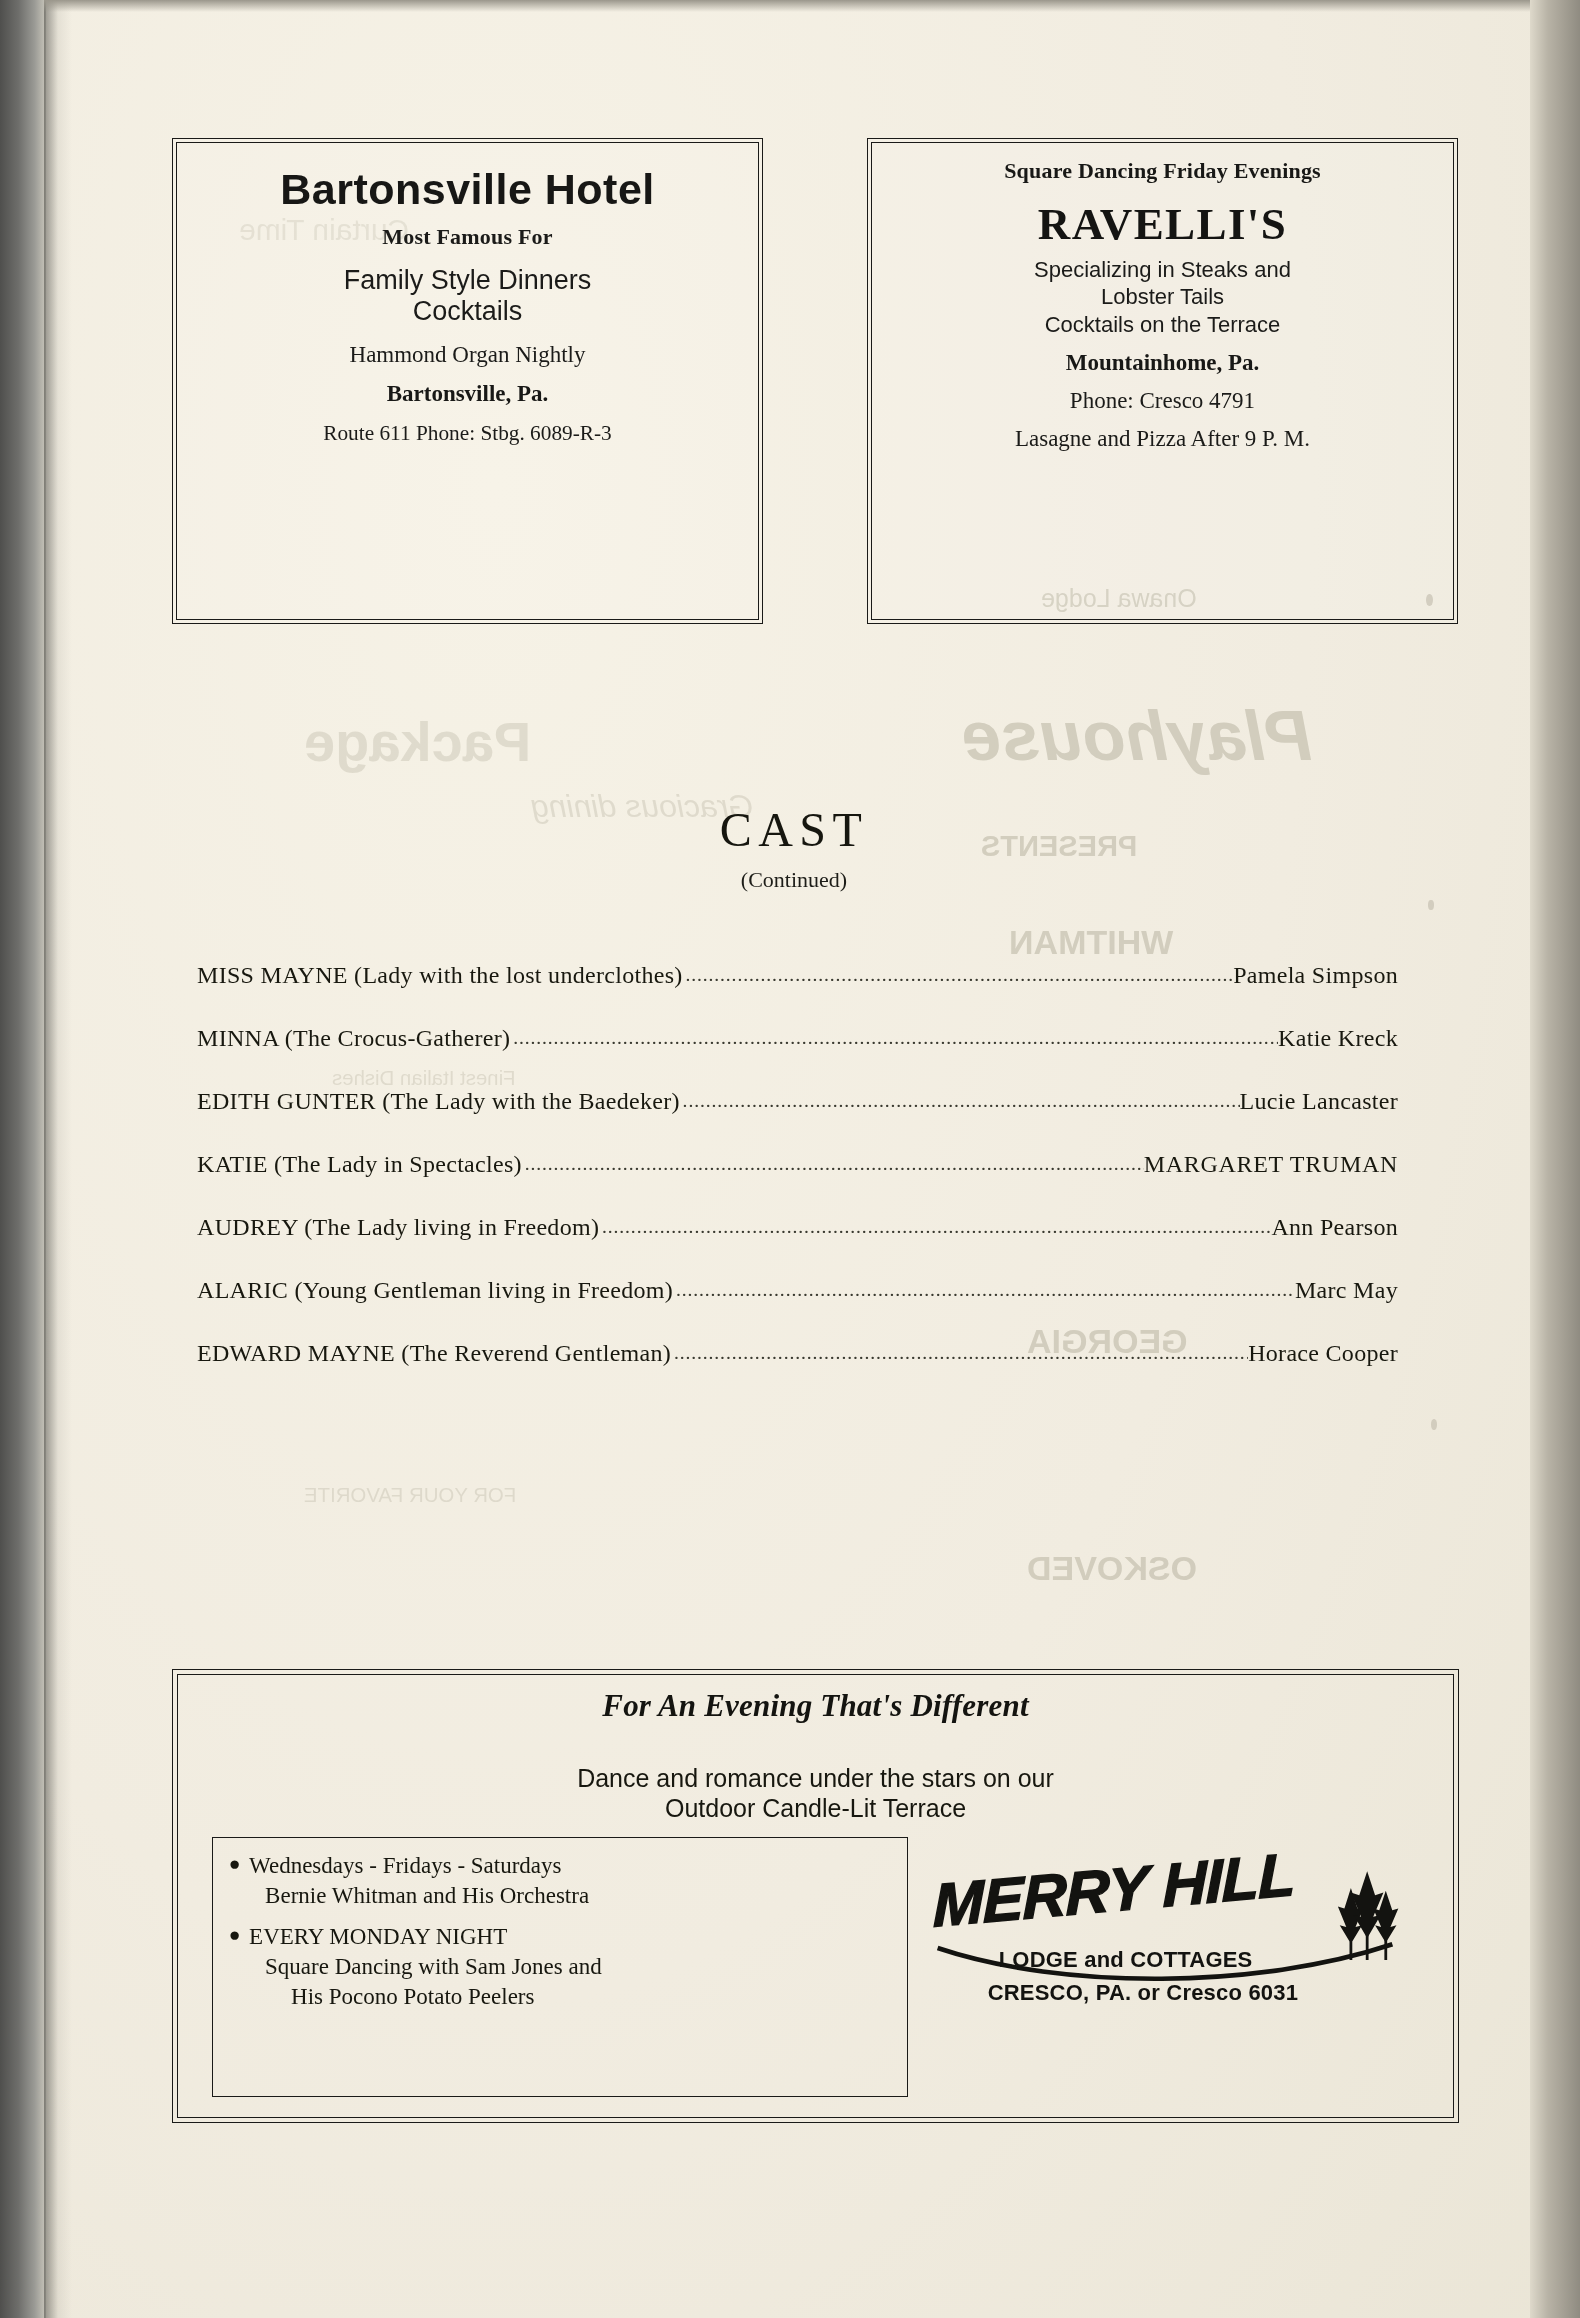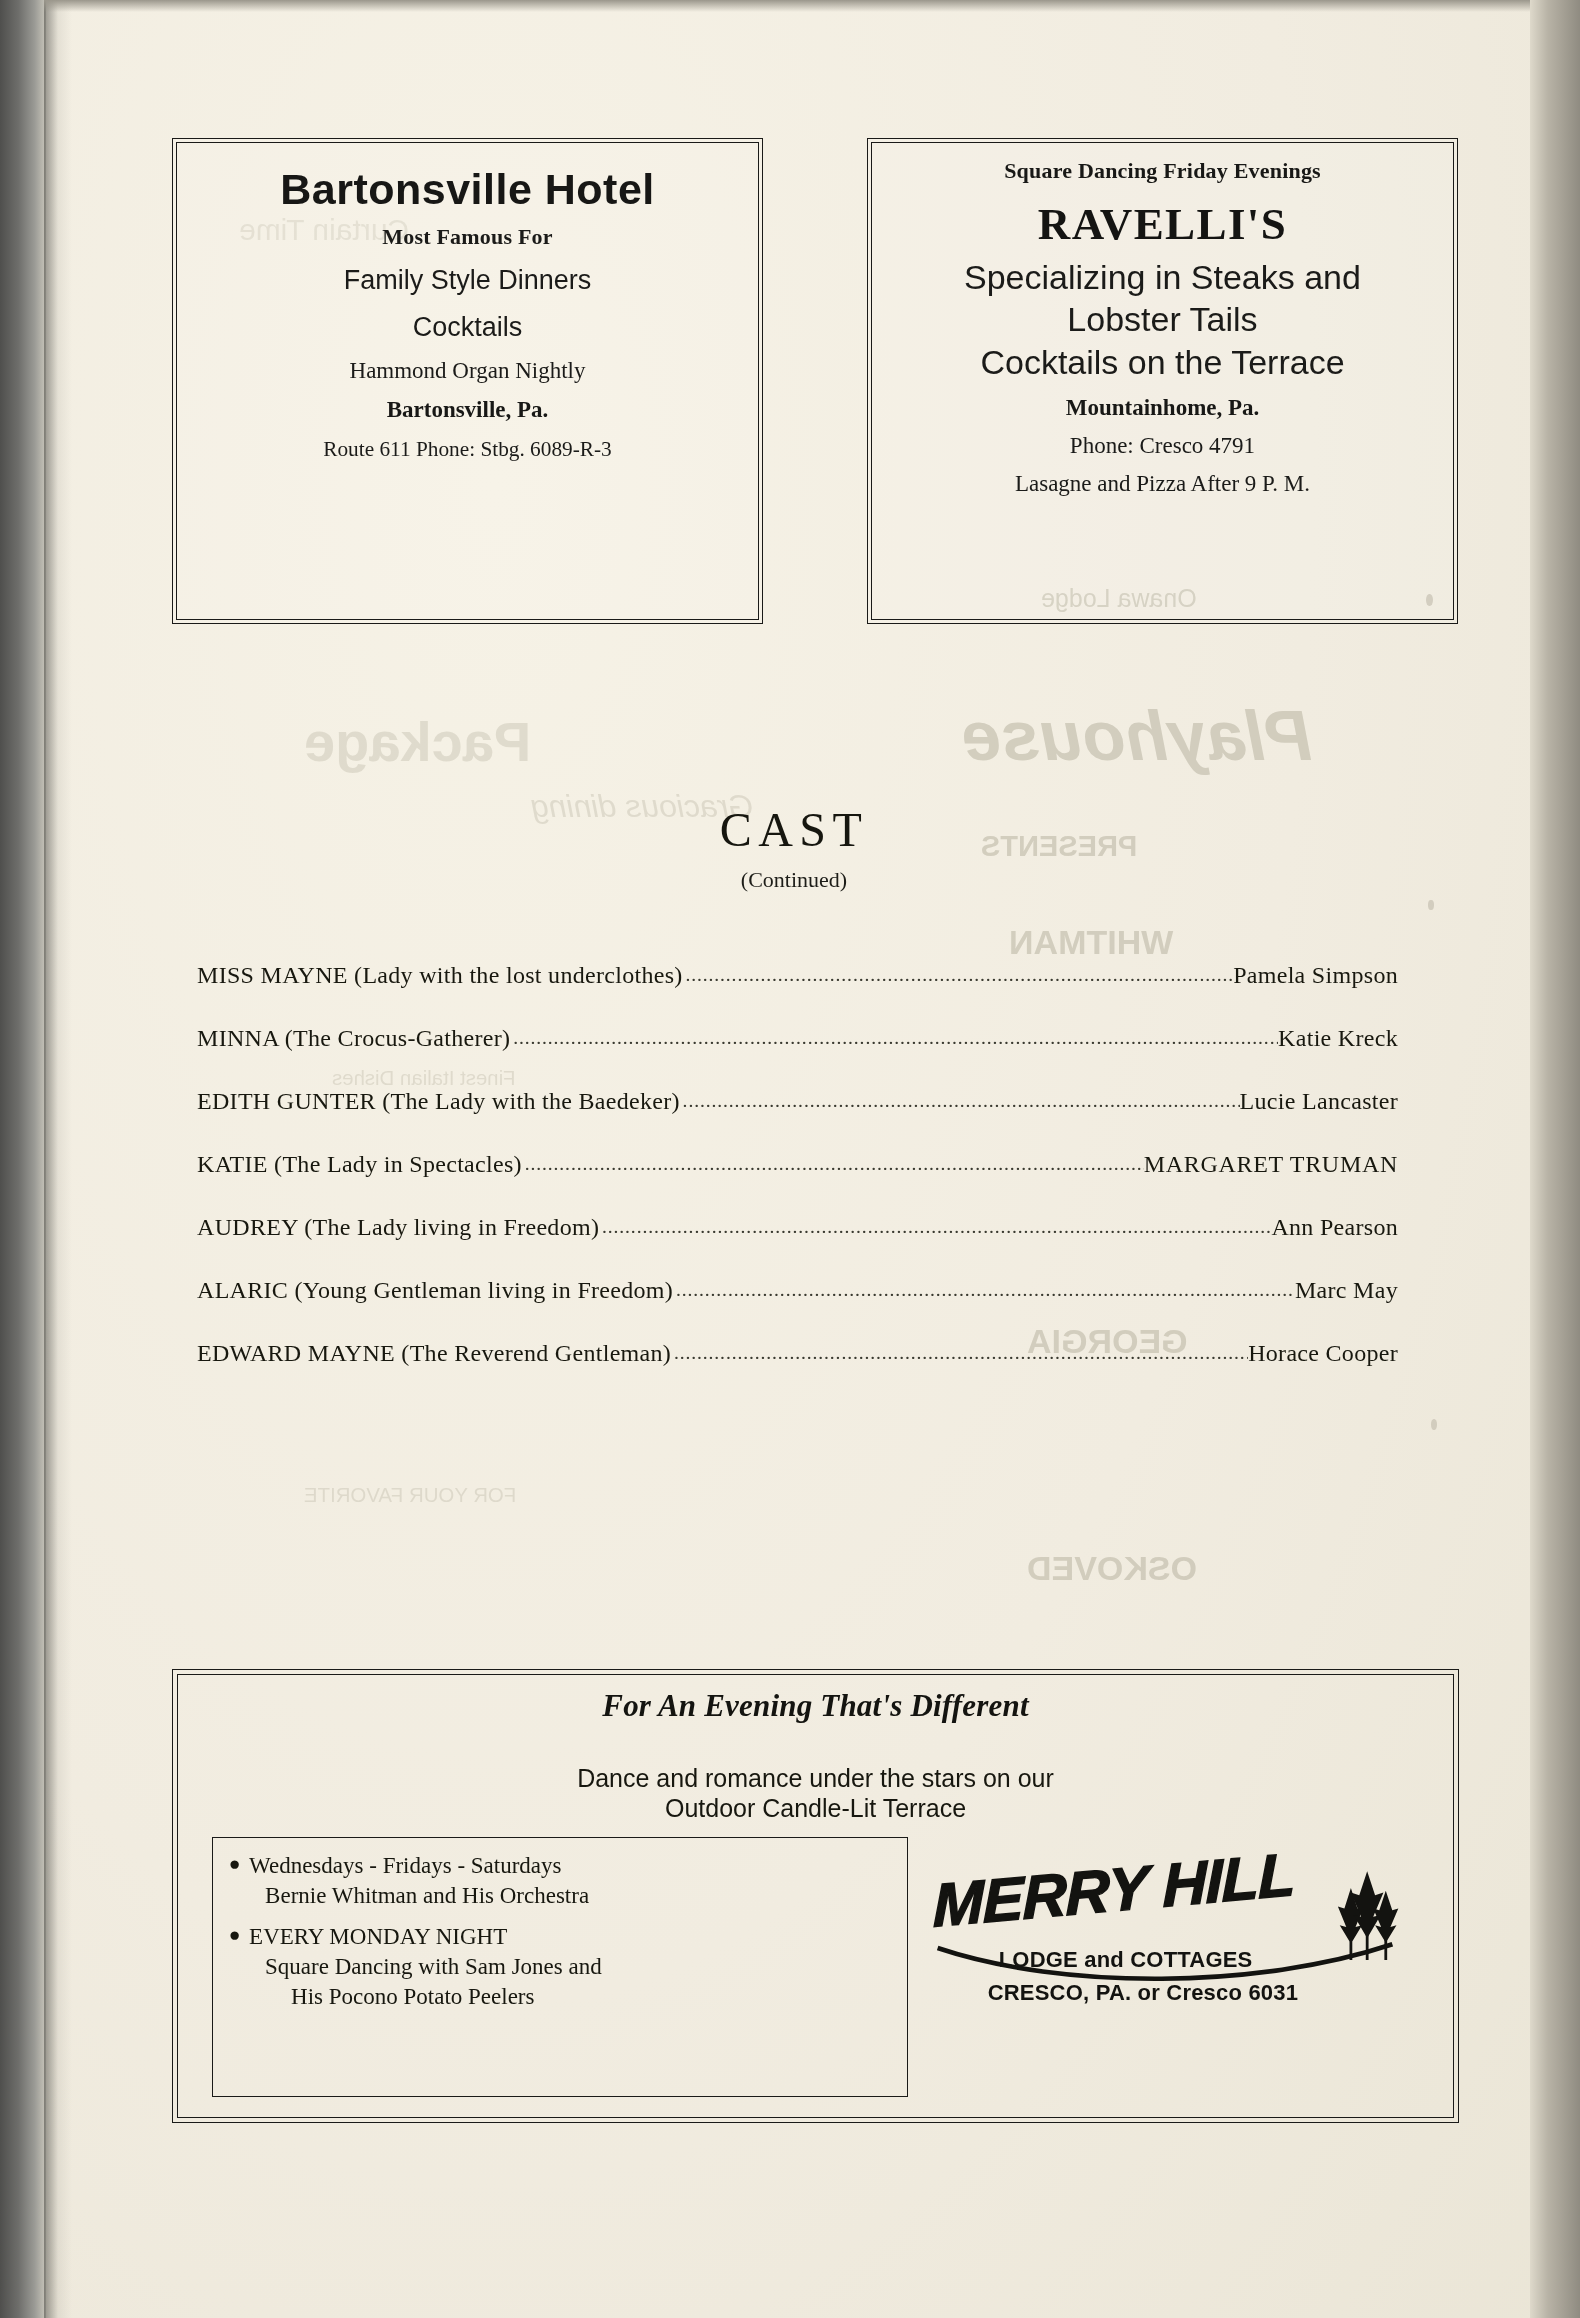--- a/index.html
+++ b/index.html
@@ -169,21 +169,21 @@
     font-family: "Liberation Serif", serif;
     font-weight: bold;
     font-size: 45px;
     letter-spacing: 1.4px;
     color: #141412;
     margin-top: 17px;
     line-height: 1.05;
   }
   .r-line-big {
     font-family: "Liberation Sans", sans-serif;
-    font-size: 34px;
+    font-size: 22px;
     color: #1b1b19;
     line-height: 1.25;
     margin-top: 7.4px;
   }
   .r-bold {
     font-family: "Liberation Serif", serif;
     font-weight: bold;
     font-size: 23px;
     color: #181816;
     margin-top: 12px;
@@ -412,21 +412,21 @@
     <div class="ghost" style="left:260px; top:1484px; font-size:20.4px; opacity:.35;">FOR YOUR FAVORITE</div>
     <div class="ghost" style="left:195px; top:213px; font-size:30px; opacity:.30;">Curtain Time</div>
 
     <div class="content">
 
       <div class="ad-box" id="ad-bartonsville">
         <div class="inner">
           <div class="b-title">Bartonsville Hotel</div>
           <div class="b-sub1">Most Famous For</div>
           <div class="b-line-big">Family Style Dinners</div>
-          <div class="b-line-big" style="margin-top:16px;">Cocktails</div>
+          <div class="b-line-big" style="margin-top:0;">Cocktails</div>
           <div class="b-line">Hammond Organ Nightly</div>
           <div class="b-line-bold">Bartonsville, Pa.</div>
           <div class="b-line-small">Route 611    Phone: Stbg. 6089-R-3</div>
         </div>
       </div>
 
       <div class="ad-box" id="ad-ravelli">
         <div class="inner">
           <div class="r-top">Square Dancing Friday Evenings</div>
           <div class="r-title">RAVELLI'S</div>

